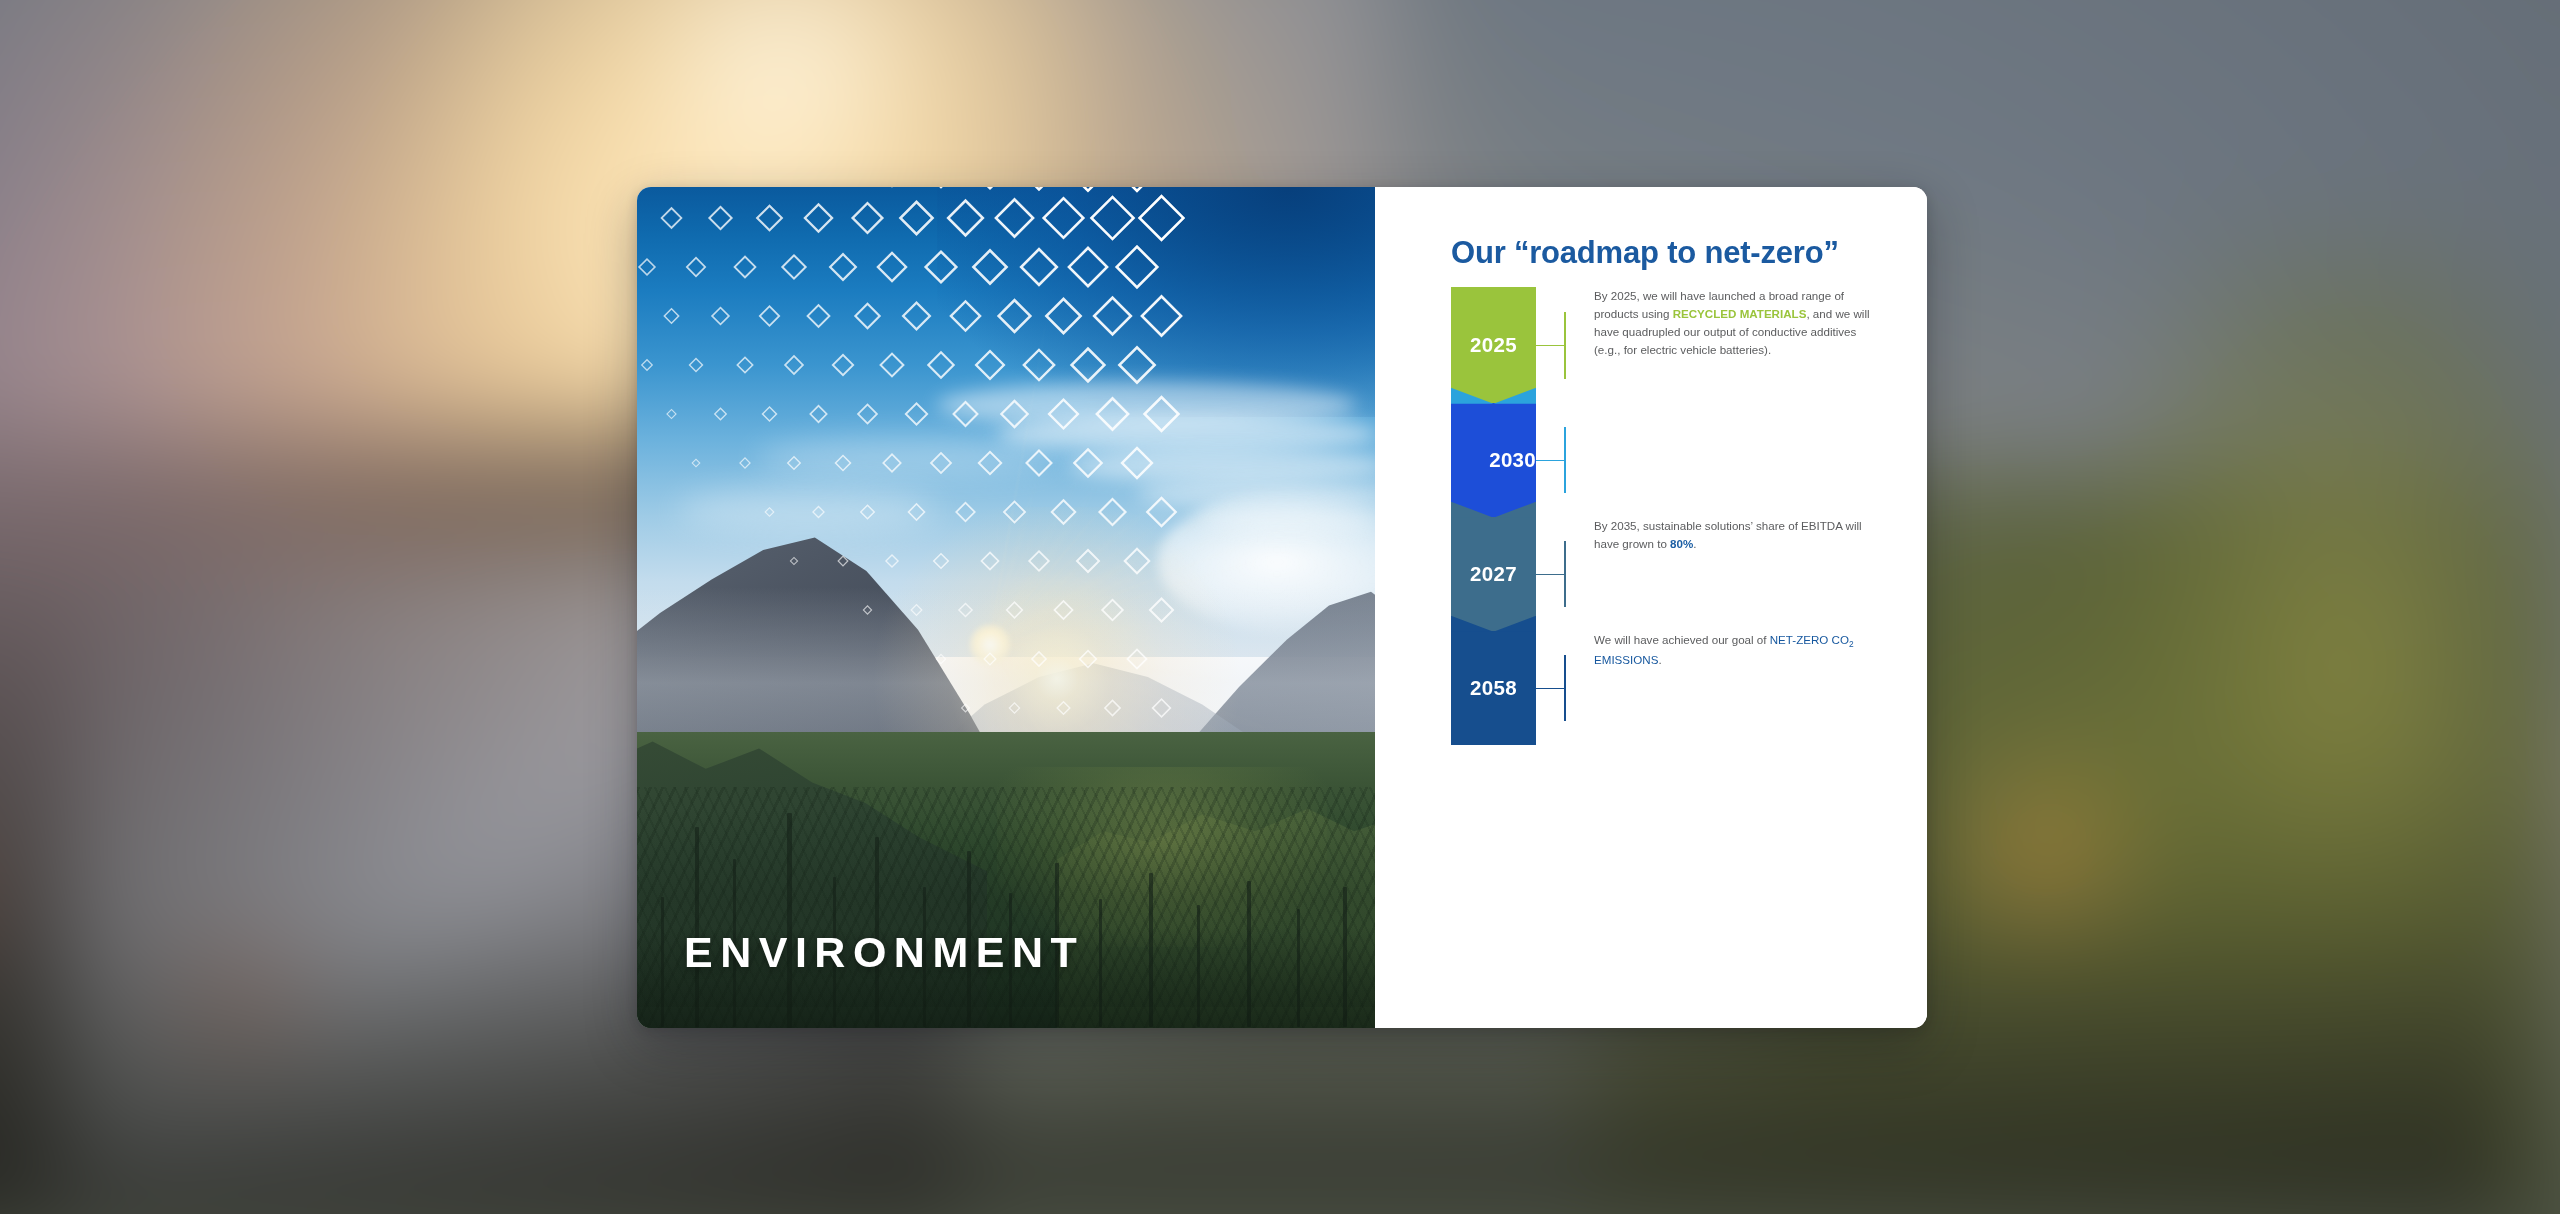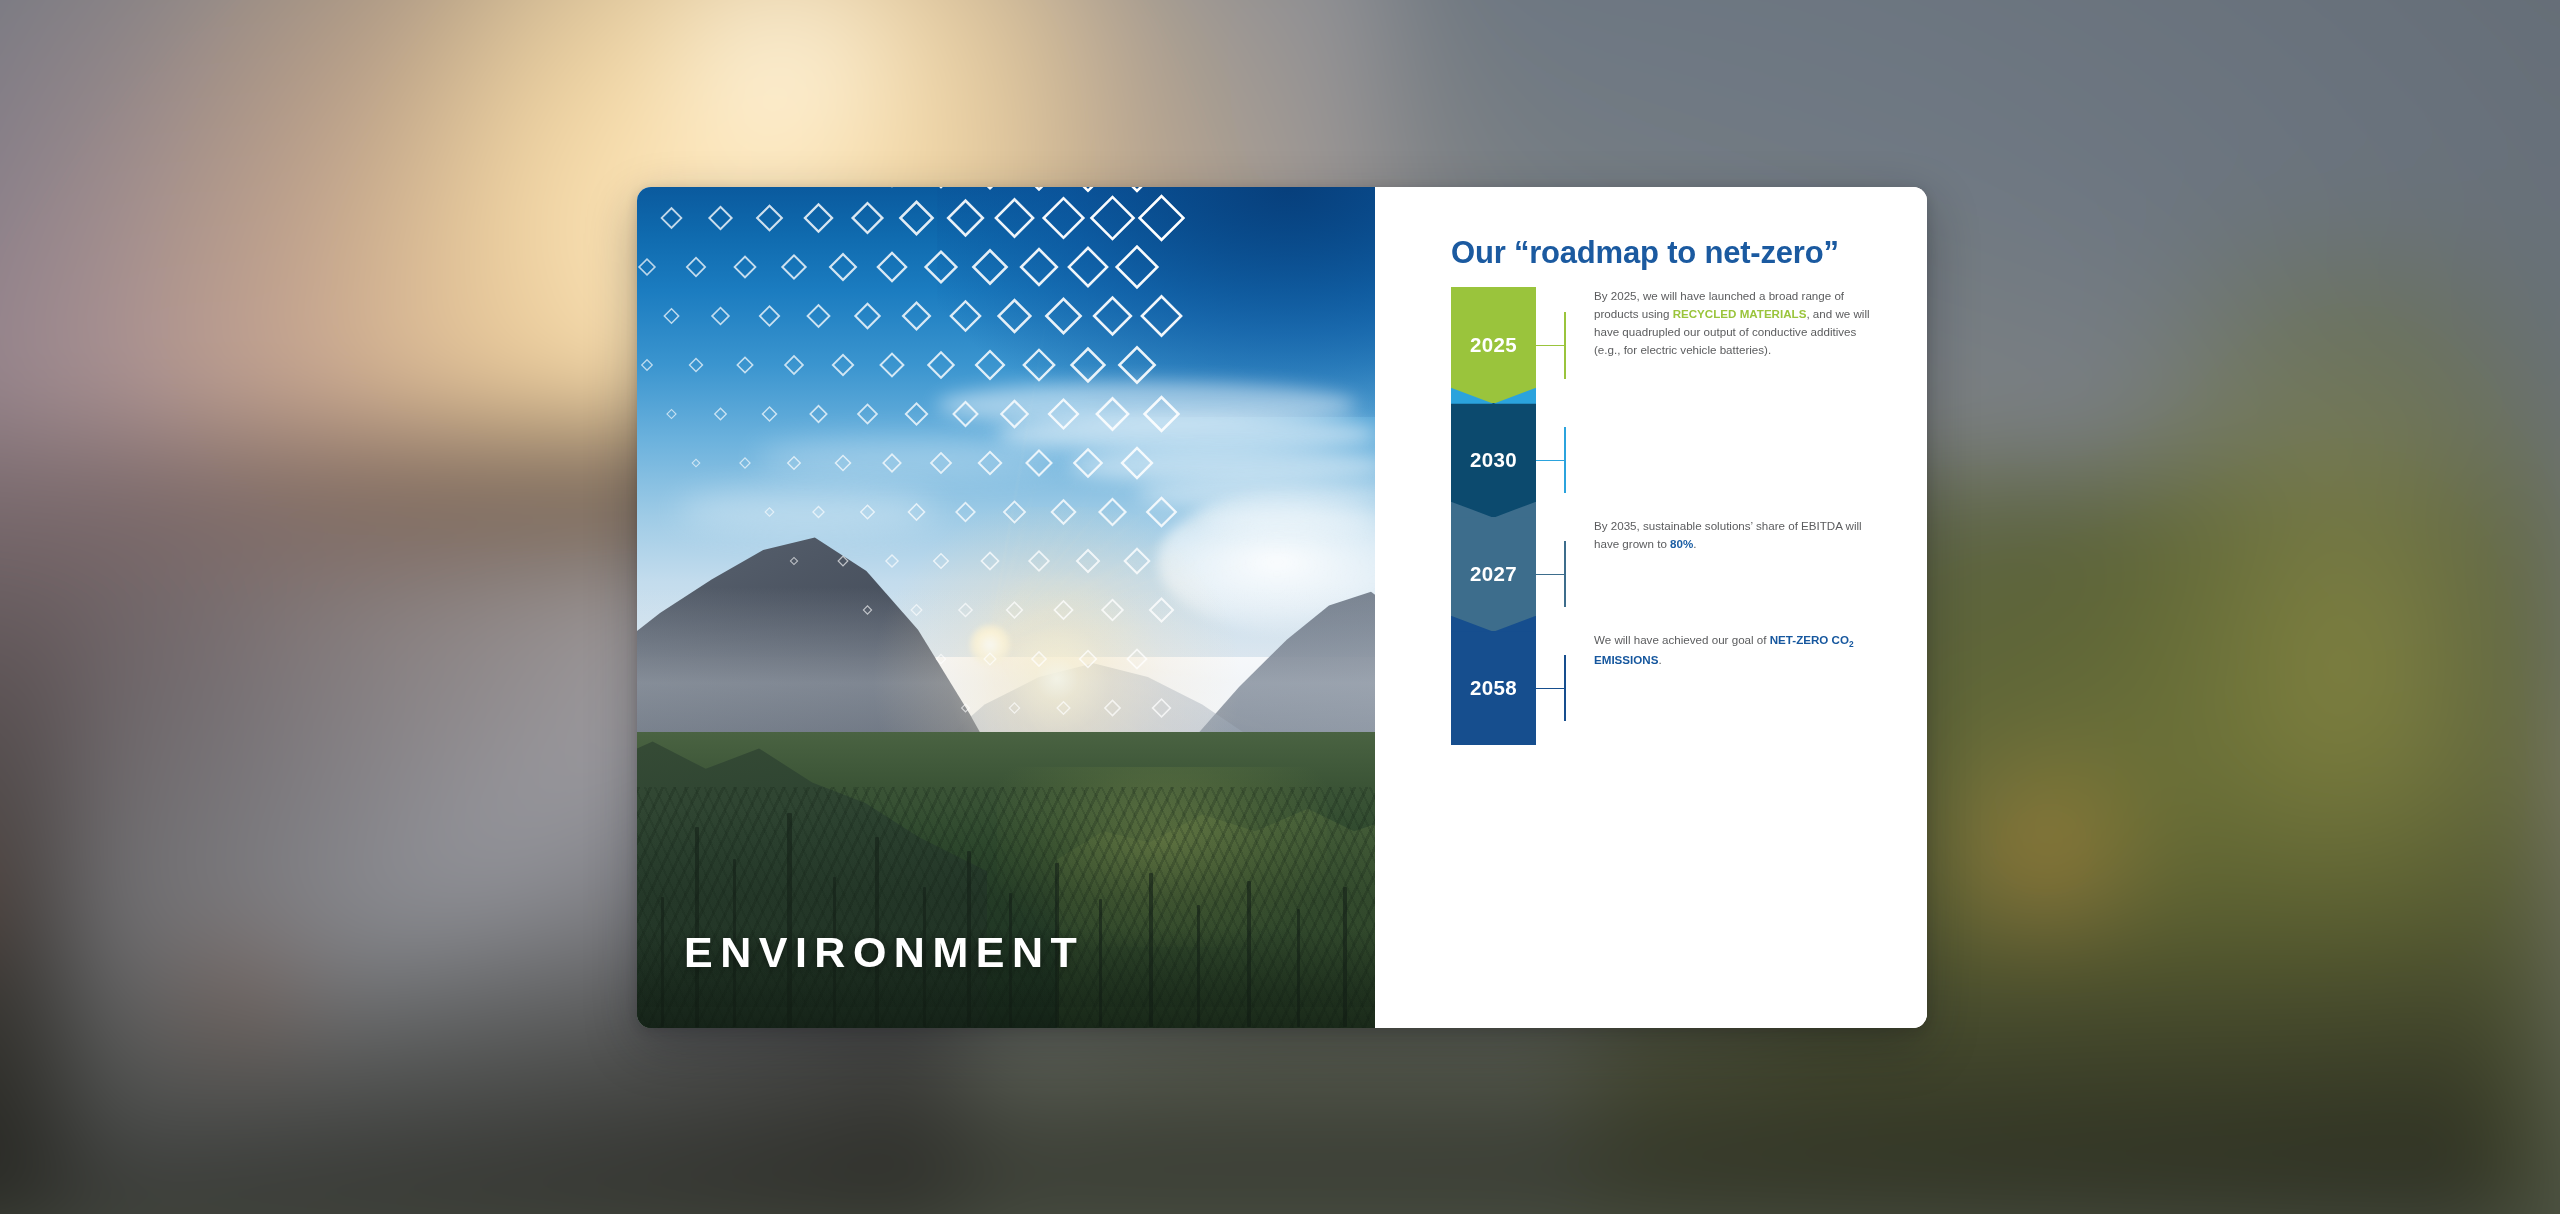--- a/index.html
+++ b/index.html
@@ -279,21 +279,21 @@
   }
   .tl-text {
     flex:1 1 auto;
     color:#5b5c5e;
     font-size:11.6px;
     line-height:1.57;
     padding-right:10px;
   }
   .hl-green { color:#9ac43c; font-weight:700; }
   .hl-blue  { color:#2ba3dd; font-weight:700; }
-  .hl-navy  { color:#16579e; font-weight:700; }
+  .hl-navy  { color:#16579e; font-weight:400; }
   .hl-dblue { color:#1d5fa4; font-weight:700; }
   sub { font-size:.72em; }
 </style>
 </head>
 <body>
 
 <div id="bg-wrap">
   <div id="bg-photo">
     <div class="bgl bg-sky"></div>
     <div class="bgl bg-mauve"></div>
@@ -520,21 +520,21 @@
             <span class="tl-year">2025</span>
             <div class="tl-notch" style="background: rgb(43, 163, 221); clip-path: polygon(0% 0%, 50% 100%, 100% 0%, 100% 100%, 0% 100%);"></div>
           </div>
           <div class="tl-conn">
             <div class="tl-vline" style="background: rgb(154, 196, 60); height: 67px; top: 25px;"></div>
             <div class="tl-hline" style="background: rgb(154, 196, 60); top: 58px;"></div>
           </div>
           <div class="tl-text">By 2025, we will have launched a broad range of products using <span class="hl-green">RECYCLED MATERIALS</span>, and we will have quadrupled our output of conductive additives (e.g., for electric vehicle batteries).</div>
         </div>
         <div class="tl-row" style="height: 114px;">
-          <div class="tl-block" style="background: #0c4a6e;">
+          <div class="tl-block" style="background: #1d4ed8; justify-content: flex-end;">
             <span class="tl-year">2030</span>
             <div class="tl-notch" style="background: rgb(61, 109, 140); clip-path: polygon(0% 0%, 50% 100%, 100% 0%, 100% 100%, 0% 100%);"></div>
           </div>
           <div class="tl-conn">
             <div class="tl-vline" style="background: rgb(43, 163, 221); height: 66px; top: 24px;"></div>
             <div class="tl-hline" style="background: rgb(43, 163, 221); top: 57px;"></div>
           </div>
         </div>
         <div class="tl-row" style="height: 114px;">
           <div class="tl-block" style="background: rgb(61, 109, 140);">

